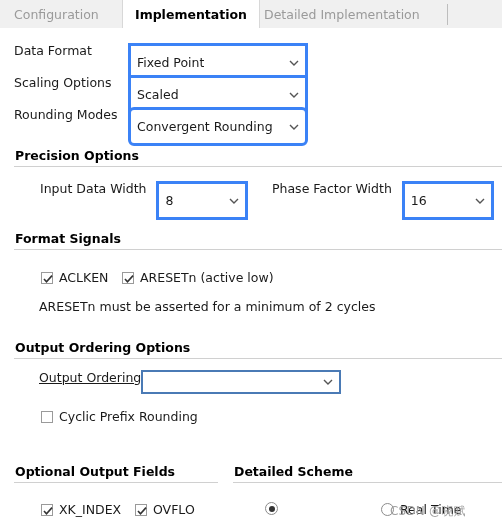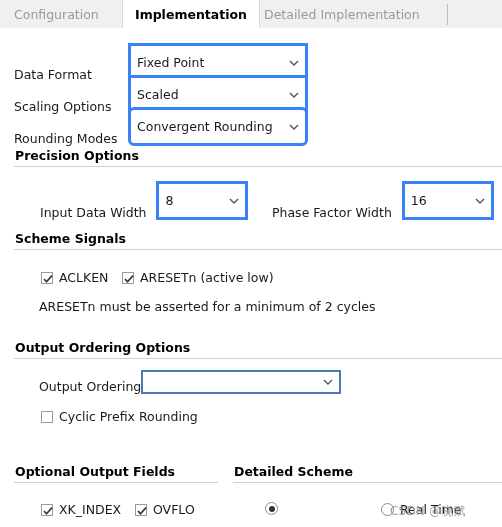--- a/index.html
+++ b/index.html
@@ -68,21 +68,21 @@
     position: absolute;
     left: 0; top: 29px;
     width: 502px;
     height: 498px;
     background: #ffffff;
   }
 
   .row {
     position: absolute;
     display: flex;
-    align-items: flex-end;
+    align-items: flex-start;
   }
   .fieldlabel {
     font-size: 12.5px;
     color: #1a1a1a;
     white-space: nowrap;
   }
 
   
   .combo {
     box-sizing: border-box;
@@ -283,21 +283,21 @@
       <span class="combo-value">16</span>
       <span class="chev">
         <svg viewBox="0 0 10 10" width="10" height="10">
             <path d="M1 3 L5 7 L9 3" fill="none" stroke="#555" stroke-width="1.4"></path>
           </svg>
       </span>
     </div>
   </div>
 
   <div class="section" style="left:14px; top:202px; width:488px;">
-    <div class="section-title">Scheme Signals</div>
+    <div class="section-title">Format Signals</div>
     <div class="section-rule"></div>
   </div>
 
   <div class="cbox-wrap" style="position:absolute; left:41px; top:241px;">
     <span class="cbox">
       <svg viewBox="0 0 12 12" width="12" height="12">
           <path d="M2 6 L4.5 8.8 L10 2.6" fill="none" stroke="#333" stroke-width="1.6"></path>
         </svg>
     </span>
     <span class="cbox-label">ACLKEN</span>
@@ -313,21 +313,21 @@
   </div>
 
   <div class="note" style="left:39px; top:270px;">ARESETn must be asserted for a minimum of 2 cycles</div>
 
   <div class="section" style="left:14px; top:311px; width:488px;">
     <div class="section-title">Output Ordering Options</div>
     <div class="section-rule"></div>
   </div>
 
   <div class="row" style="left:39px; top:341px;">
-    <span class="fieldlabel" style="margin-right:0;">Output Ordering</span>
+    <span class="fieldlabel" style="margin-right:0;text-decoration:underline;">Output Ordering</span>
     <div class="combo focused" style="width:200px; height:24px;">
       <span class="chev">
         <svg viewBox="0 0 10 10" width="10" height="10">
             <path d="M1 3 L5 7 L9 3" fill="none" stroke="#555" stroke-width="1.4"></path>
           </svg>
       </span>
     </div>
   </div>
 
   <div class="cbox-wrap" style="position:absolute; left:41px; top:380px;">

